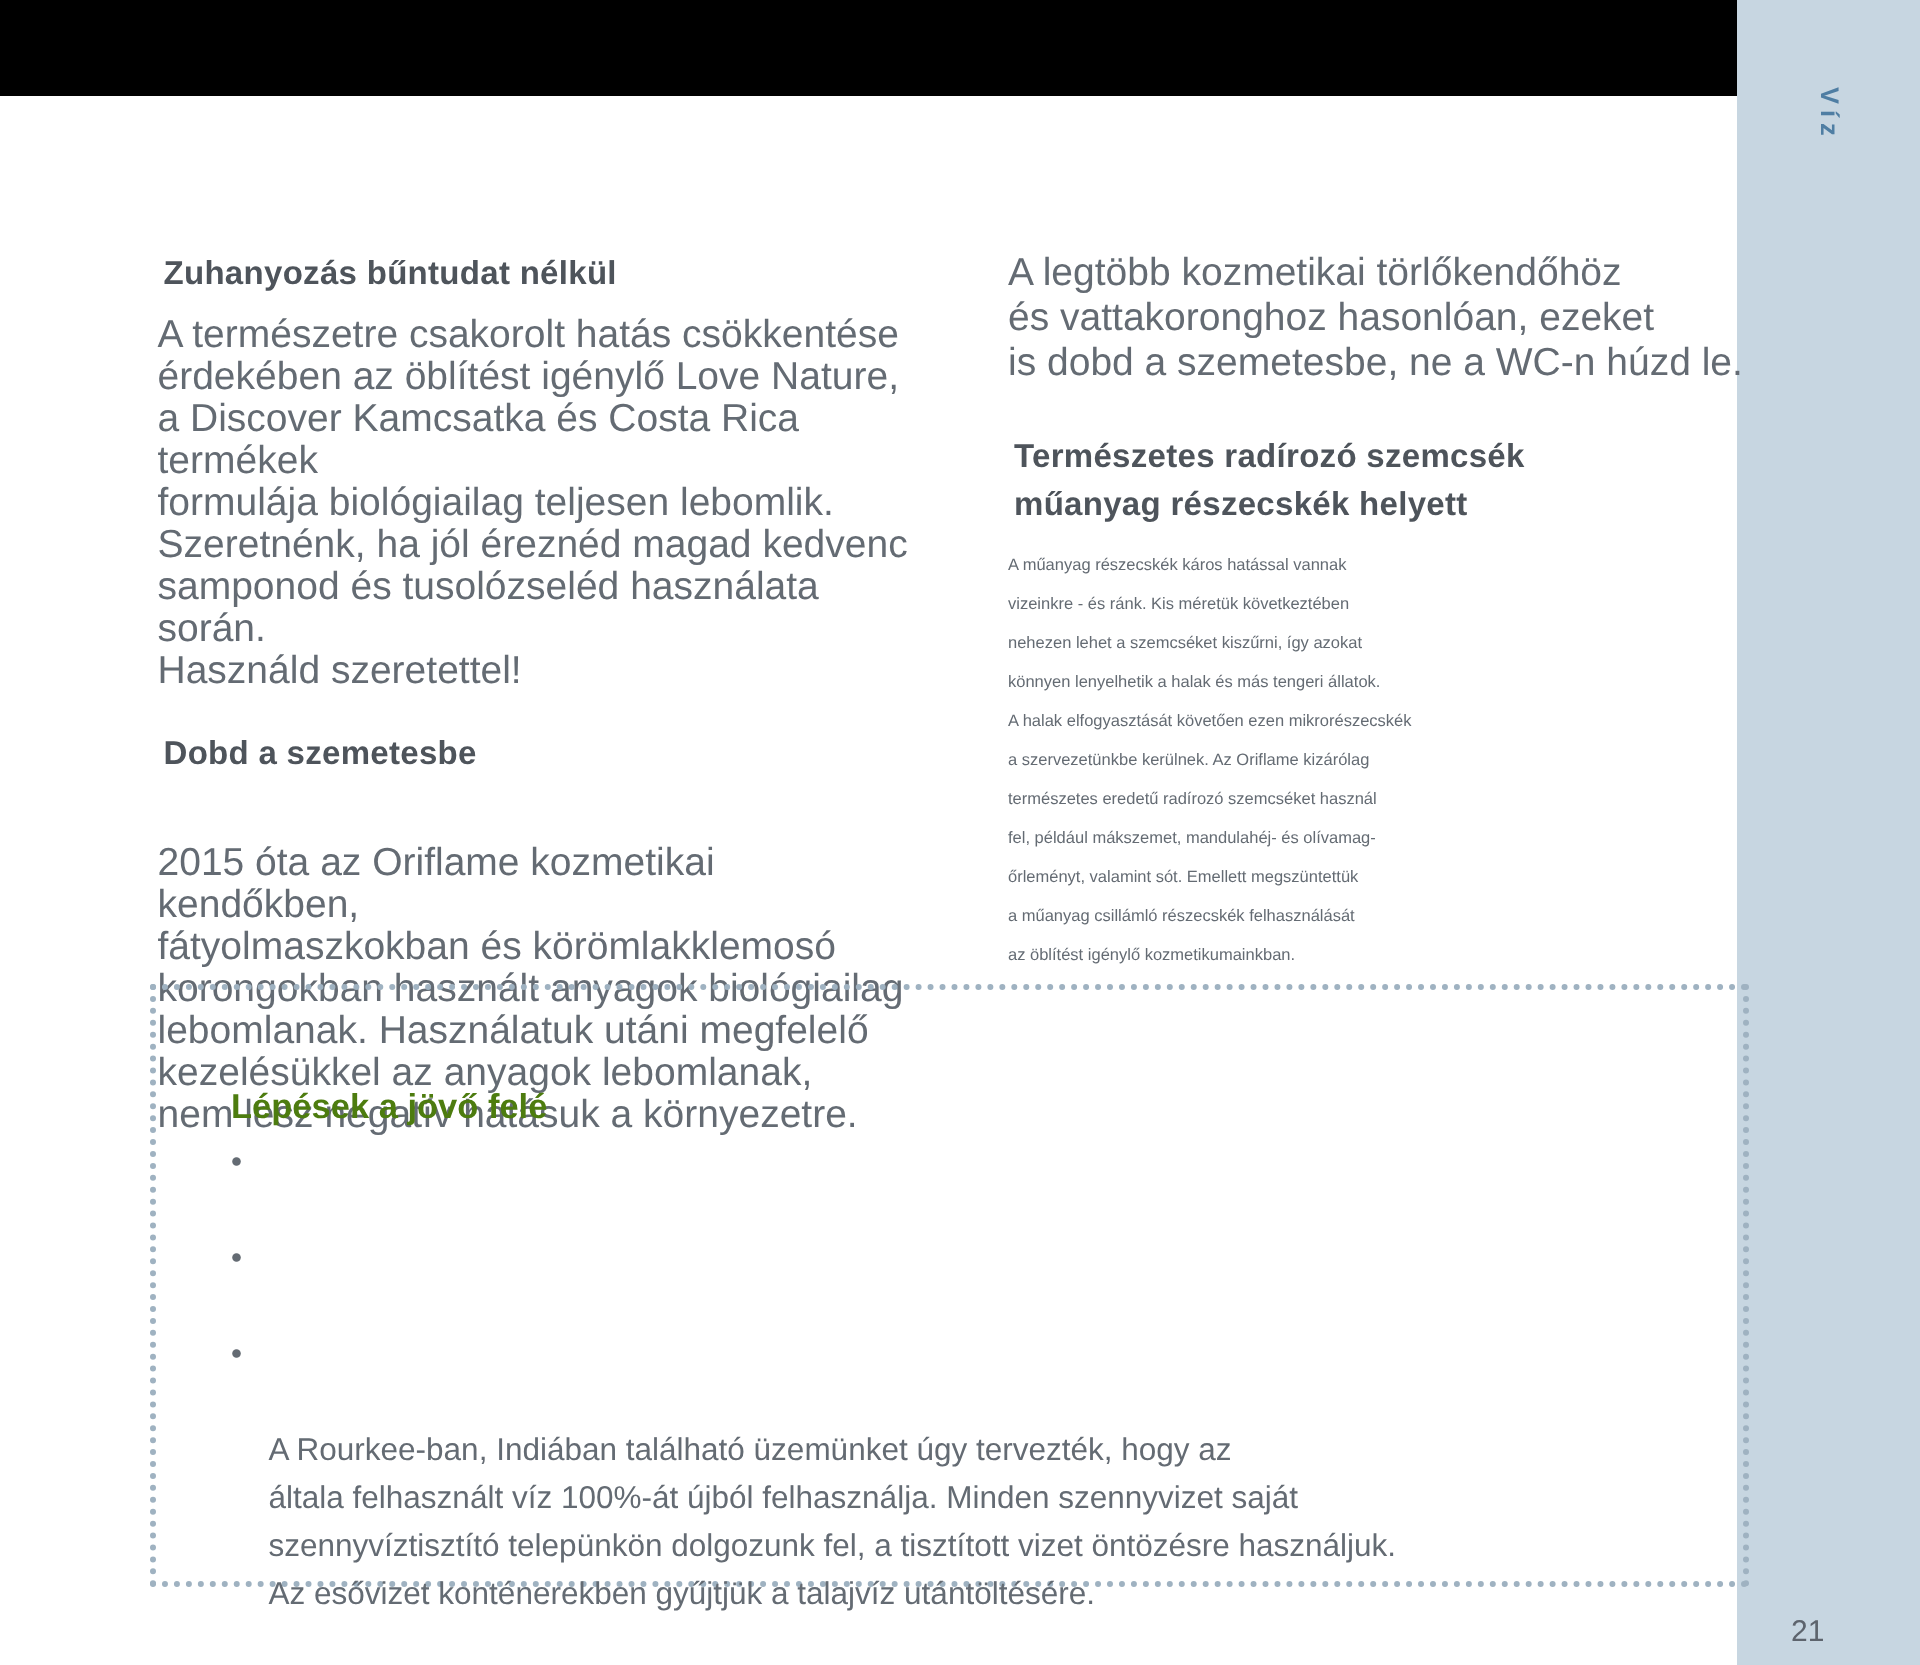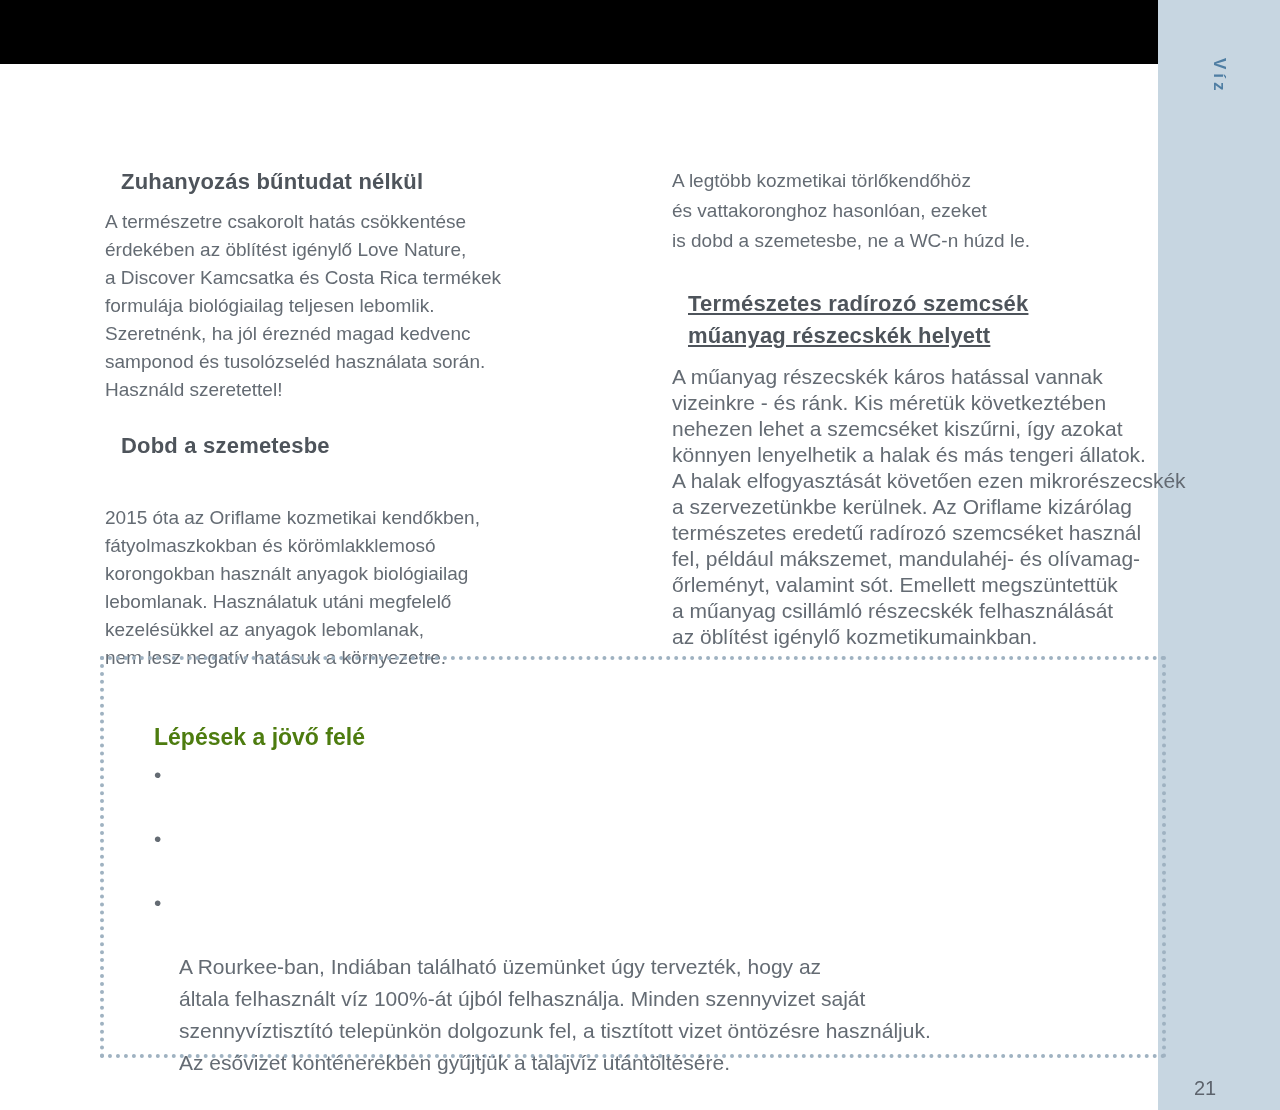--- a/index.html
+++ b/index.html
@@ -35,36 +35,36 @@
     color: #4f7ea3;
   }
   .col { position: absolute; }
   .col-left { left: 105px; top: 166px; width: 505px; }
   .col-right { left: 672px; top: 166px; width: 515px; }
   .col h2 {
     font-size: 22px;
     font-weight: 700;
     color: #4e545b;
     letter-spacing: 0.2px;
-    margin: 0 0 10px 16px;
+    margin: 0 0 10px 4px;
     line-height: 32px;
     white-space: pre-line;
   }
   .col p {
-    font-size: 19px;
+    font-size: 26px;
     font-weight: 400;
     color: #646b73;
     line-height: 28px;
     margin: 0;
     white-space: pre-line;
   }
   .h-trash { margin-top: 26px !important; margin-bottom: 42px !important; }
   .col-right .intro { line-height: 30px; }
-  .col-right h2 { margin-top: 32px; margin-bottom: 12px; text-decoration: underline; }
-  .col-right .small { font-size: 21px; line-height: 26px; }
+  .col-right h2 { margin-top: 32px; margin-bottom: 12px; }
+  .col-right .small { font-size: 11px; line-height: 26px; }
   .callout {
     position: absolute;
     left: 100px; top: 656px;
     width: 1066px; height: 402px;
     box-sizing: border-box;
     border: 4px dotted #9fb2c1;
     padding: 64px 40px 0 50px;
   }
   .callout h2 {
     font-size: 23px;

